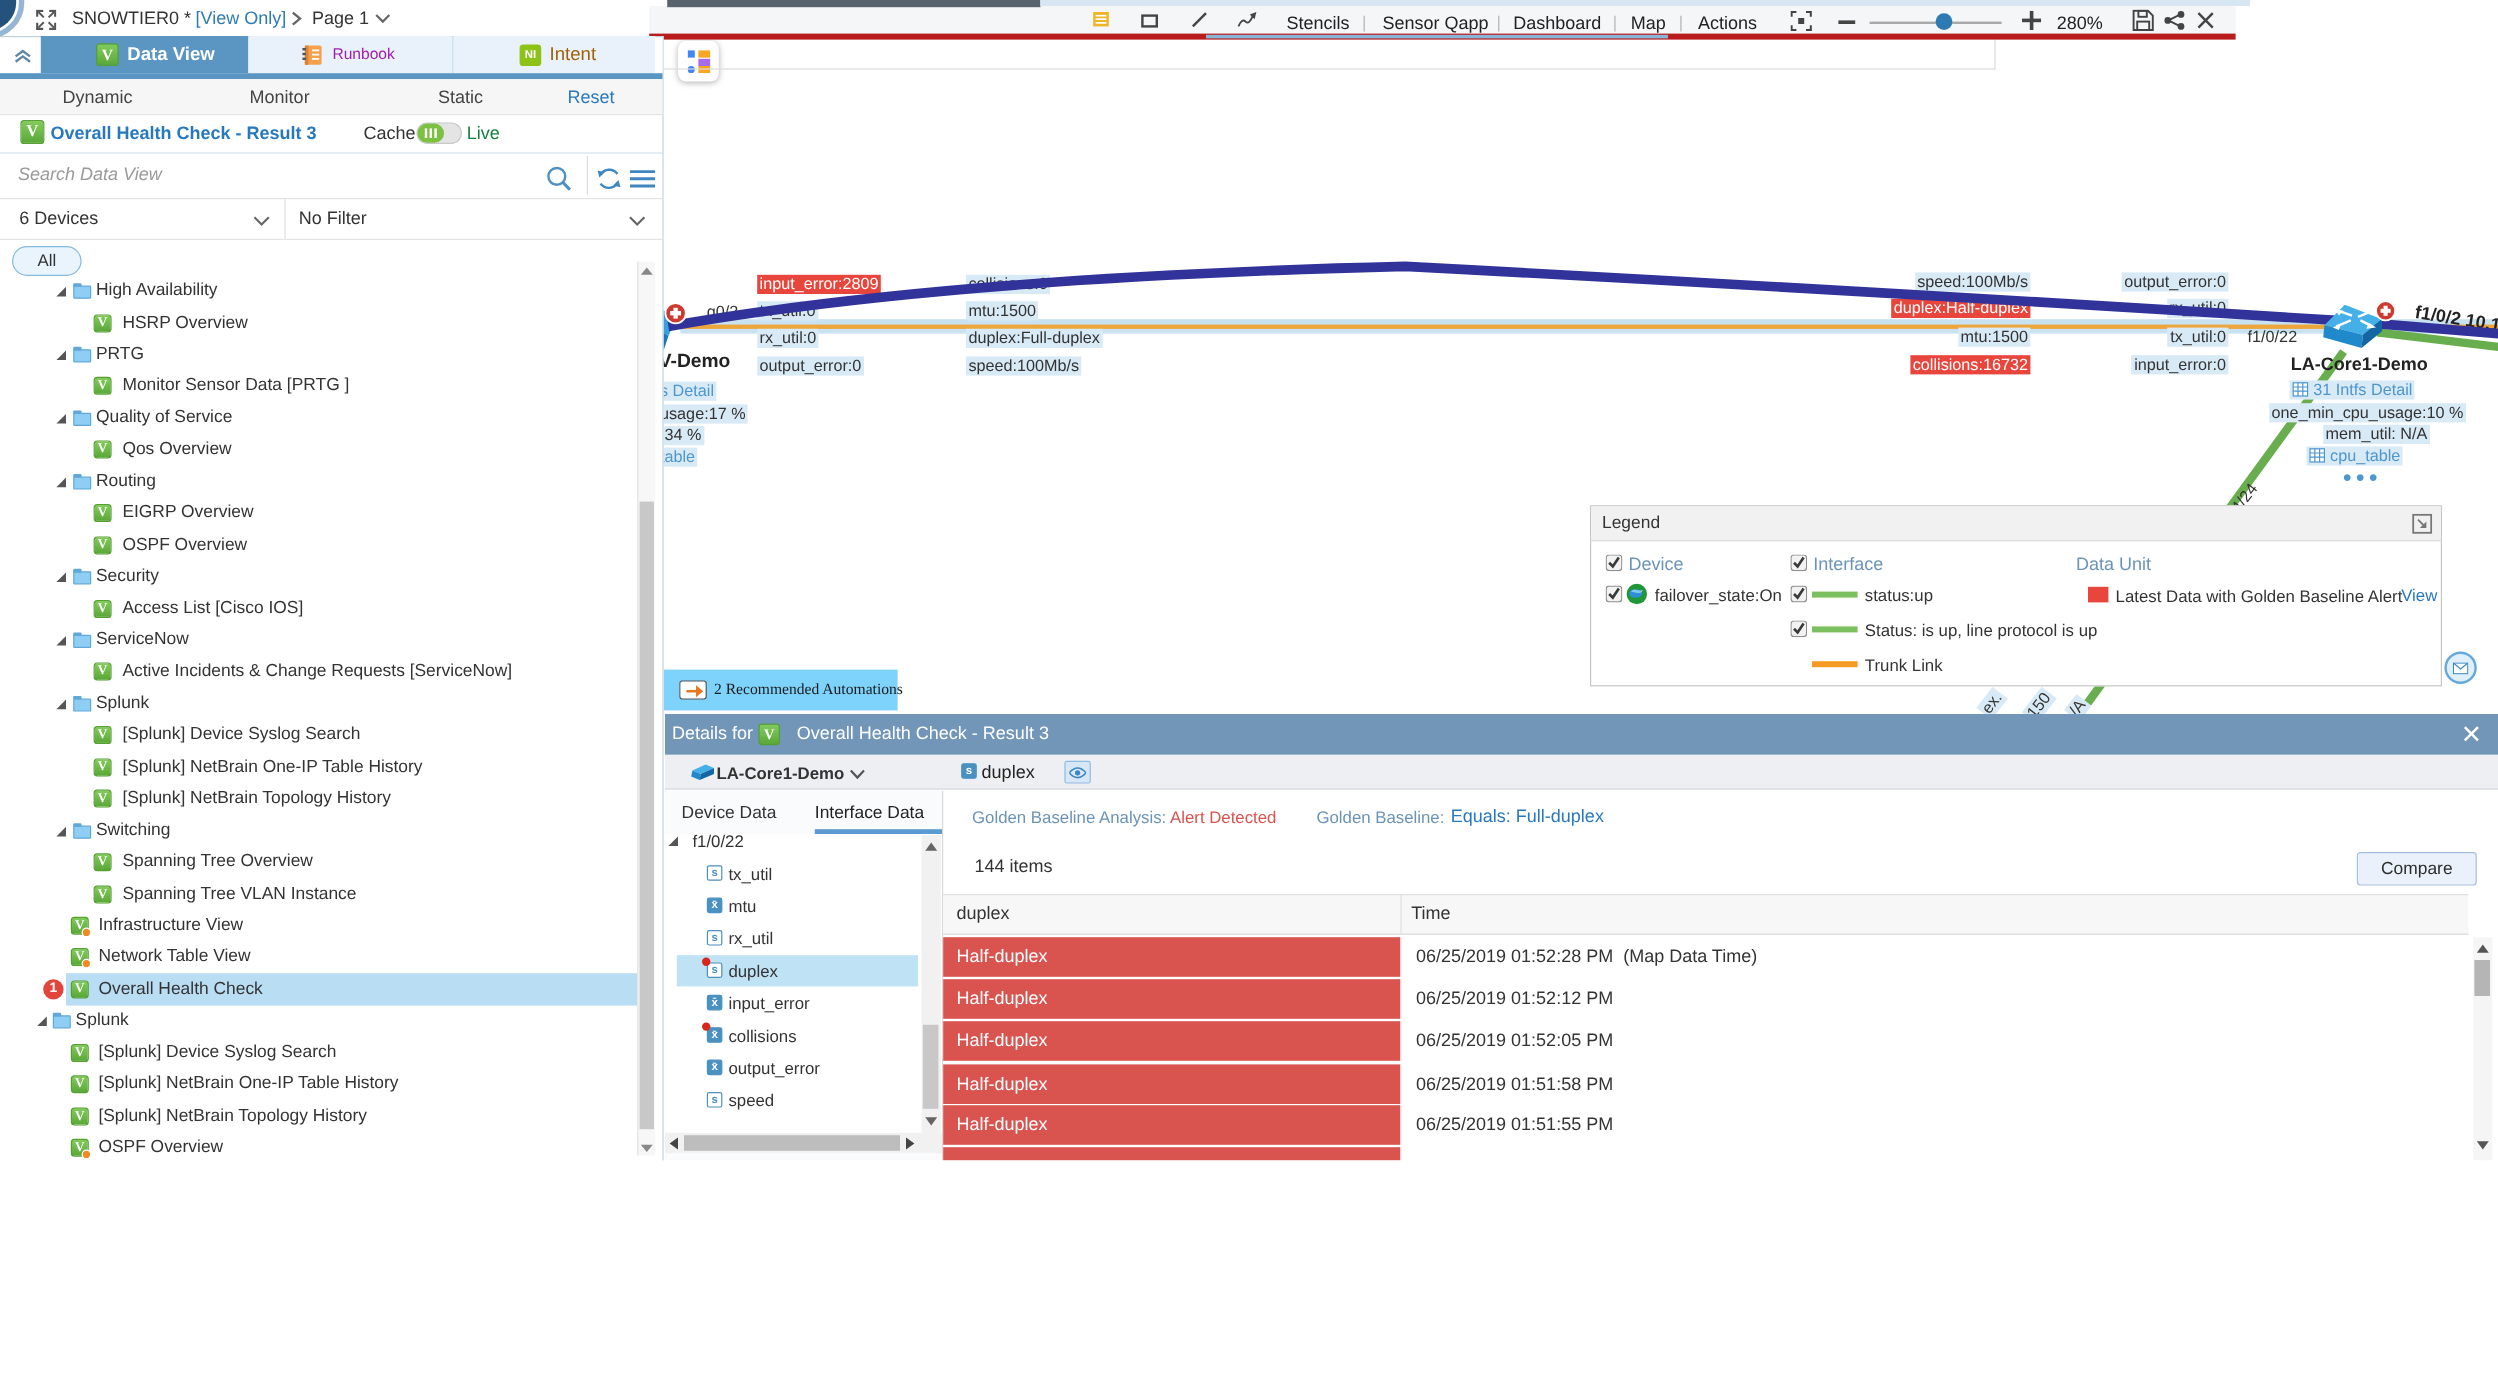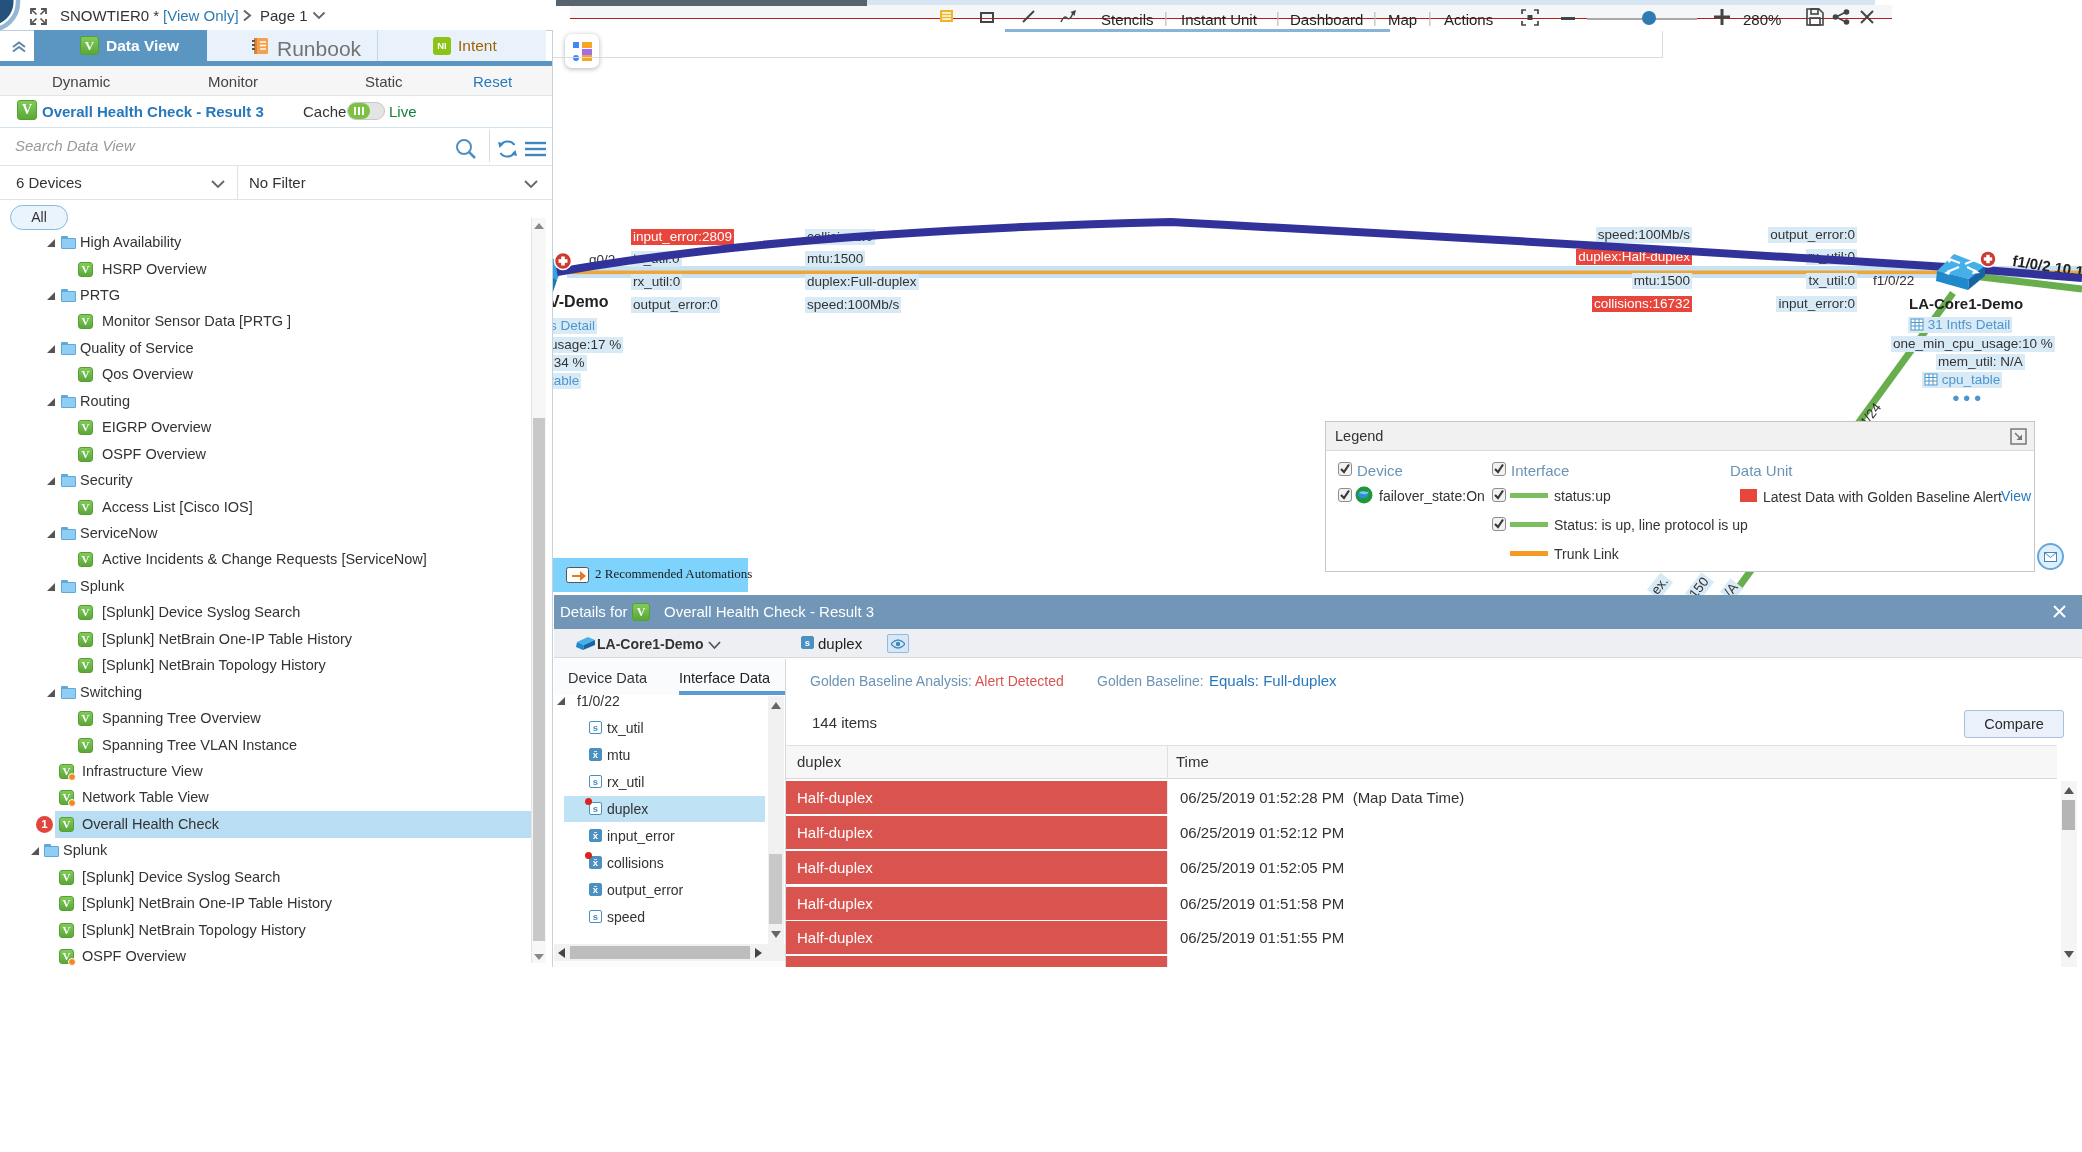--- a/index.html
+++ b/index.html
@@ -212,38 +212,38 @@
   <svg class="abs" style="left:241px;top:9px;" width="12" height="13" fill="none" stroke="#666" stroke-width="2">
         <path d="M3,1.5 L9,6.5 L3,11.5"></path>
       </svg>
   <span class="abs" style="left:260px;top:7px;font-size:15px;color:#333;">Page 1</span>
   <svg class="abs" style="left:312px;top:11px;" width="14" height="9" fill="none" stroke="#666" stroke-width="1.8">
         <path d="M1.5,1.5 L7,7 L12.5,1.5"></path>
       </svg>
 </div>
 <div class="abs" style="left:556px;top:0;width:311px;height:6px;background:#59636D;z-index:7;"></div>
 <div class="abs" style="left:867px;top:0;width:1008px;height:5px;background:#D7E6F2;z-index:7;"></div>
-<div class="abs" style="left:570px;top:5px;width:1322px;height:14px;background:#F5F6F7;border-bottom:1px solid #b91c1c;z-index:6;">
+<div class="abs" style="left:541px;top:5px;width:1322px;height:28px;background:#F5F6F7;border-bottom:5px solid #b91c1c;z-index:6;">
   <div class="abs" style="left:370px;top:5px;width:13px;height:12px;background:#F0B429;"></div>
   <svg class="abs" style="left:371px;top:7px;" width="11" height="9" stroke="#fff" stroke-width="1.5">
         <line x1="1" y1="1" x2="10" y2="1"></line>
         <line x1="1" y1="4" x2="10" y2="4"></line>
         <line x1="1" y1="7" x2="10" y2="7"></line>
       </svg>
   <div class="abs" style="left:410px;top:7px;width:14px;height:11px;border:2px solid #444;"></div>
   <svg class="abs" style="left:452px;top:5px;" width="13" height="13">
         <line x1="1" y1="12" x2="12" y2="1" stroke="#444" stroke-width="2"></line>
       </svg>
   <svg class="abs" style="left:490px;top:3px;" width="18" height="17" fill="none" stroke="#444" stroke-width="1.5">
     <path d="M1,14 Q4,7 7,10 Q10,13 13,5"></path>
         <polygon points="10.5,4 16,2 14.5,8" fill="#444" stroke="none"></polygon>
   </svg>
   <span class="abs mtxt" style="left:531px;">Stencils</span>
   <span class="abs mbar" style="left:594px;">|</span>
-  <span class="abs mtxt" style="left:611px;">Instant Unit</span>
+  <span class="abs mtxt" style="left:611px;">Sensor Qapp</span>
   <span class="abs mbar" style="left:706px;">|</span>
   <span class="abs mtxt" style="left:720px;">Dashboard</span>
   <span class="abs mbar" style="left:803px;">|</span>
   <span class="abs mtxt" style="left:818px;">Map</span>
   <span class="abs mbar" style="left:858px;">|</span>
   <span class="abs mtxt" style="left:874px;">Actions</span>
   <svg class="abs" style="left:951px;top:4px;" width="18" height="17" fill="none" stroke="#444" stroke-width="1.7">
     <path d="M1,5 L1,1 L5,1 M13,1 L17,1 L17,5 M17,12 L17,16 L13,16 M5,16 L1,16 L1,12"></path>
         <rect x="6.5" y="6" width="5" height="5" fill="#444" stroke="none"></rect>
   </svg>
@@ -289,21 +289,21 @@
   <svg class="abs" style="left:251px;top:7px;" width="18" height="18">
         <rect x="3" y="1" width="14" height="16" rx="1.5" fill="#F5A04C"></rect>
         <rect x="3" y="1" width="3" height="16" fill="#D8823B"></rect>
         <line x1="9" y1="5" x2="15" y2="5" stroke="#fff" stroke-width="1.5"></line>
         <line x1="9" y1="8.5" x2="15" y2="8.5" stroke="#fff" stroke-width="1.5"></line>
         <line x1="9" y1="12" x2="15" y2="12" stroke="#fff" stroke-width="1.5"></line>
         <rect x="1" y="3" width="3" height="2" fill="#555"></rect>
         <rect x="1" y="7" width="3" height="2" fill="#555"></rect>
         <rect x="1" y="11" width="3" height="2" fill="#555"></rect>
       </svg>
-  <span class="abs" style="left:277px;top:7px;font-size:21px;color:#737373;">Runbook</span>
+  <span class="abs" style="left:277px;top:7px;font-size:13px;color:#a21caf;">Runbook</span>
   <div class="abs" style="left:378px;top:0;width:168px;height:31px;background:#E9F2FA;"></div>
   <div class="abs" style="left:433px;top:7px;width:18px;height:18px;border-radius:3px;background:#8DC216;color:#fff;font-weight:bold;font-size:9.5px;text-align:center;line-height:18px;">NI</div>
   <span class="abs" style="left:458px;top:7px;font-size:15.5px;color:#a16207;">Intent</span>
   <div class="abs" style="left:0;top:31px;width:553px;height:5px;background:#5B96C2;"></div>
   <div class="abs" style="left:0;top:36px;width:553px;height:30px;background:#F6F6F6;border-bottom:1px solid #E3E3E3;"></div>
   <span class="abs" style="left:52px;top:43px;font-size:15px;color:#444;">Dynamic</span>
   <span class="abs" style="left:208px;top:43px;font-size:15px;color:#444;">Monitor</span>
   <span class="abs" style="left:365px;top:43px;font-size:15px;color:#444;">Static</span>
   <span class="abs" style="left:473px;top:43px;font-size:15px;color:#2878BE;">Reset</span>
   <div class="abs vic" style="left:17px;top:70px;width:20px;height:20px;font-size:14px;line-height:18px;">V</div>

